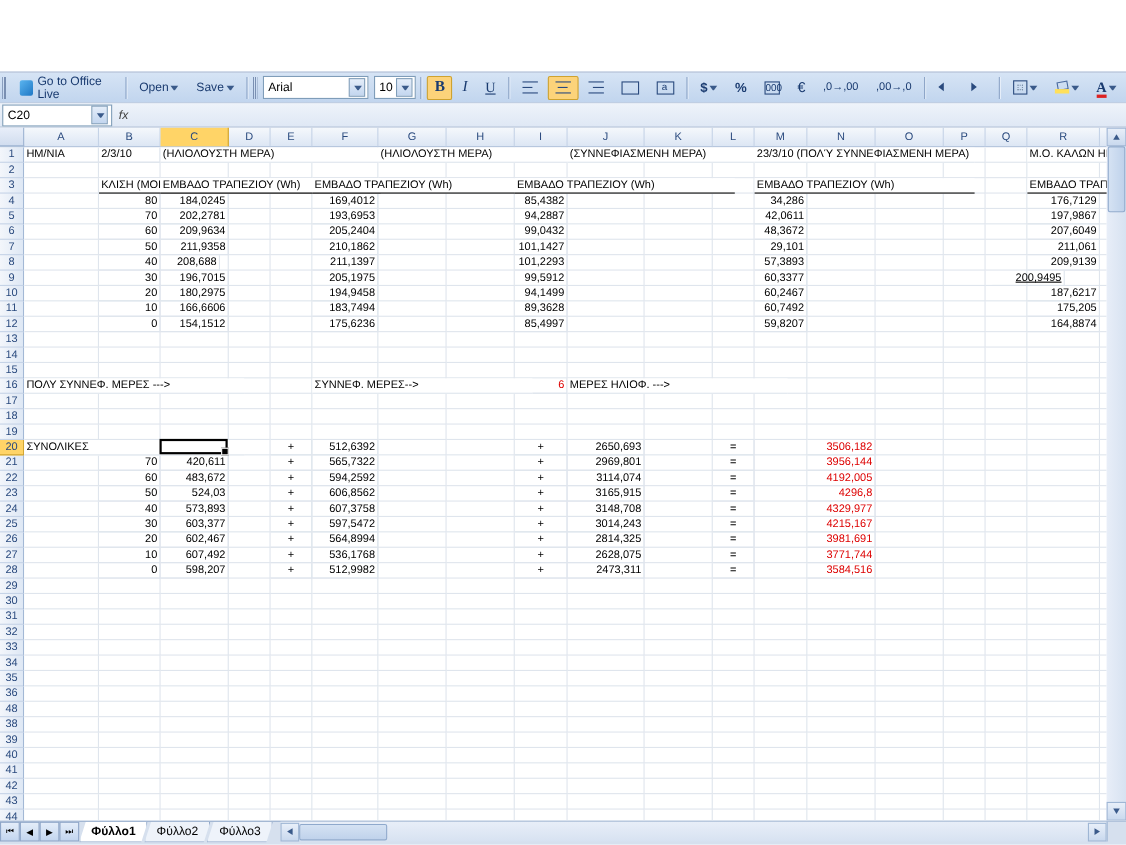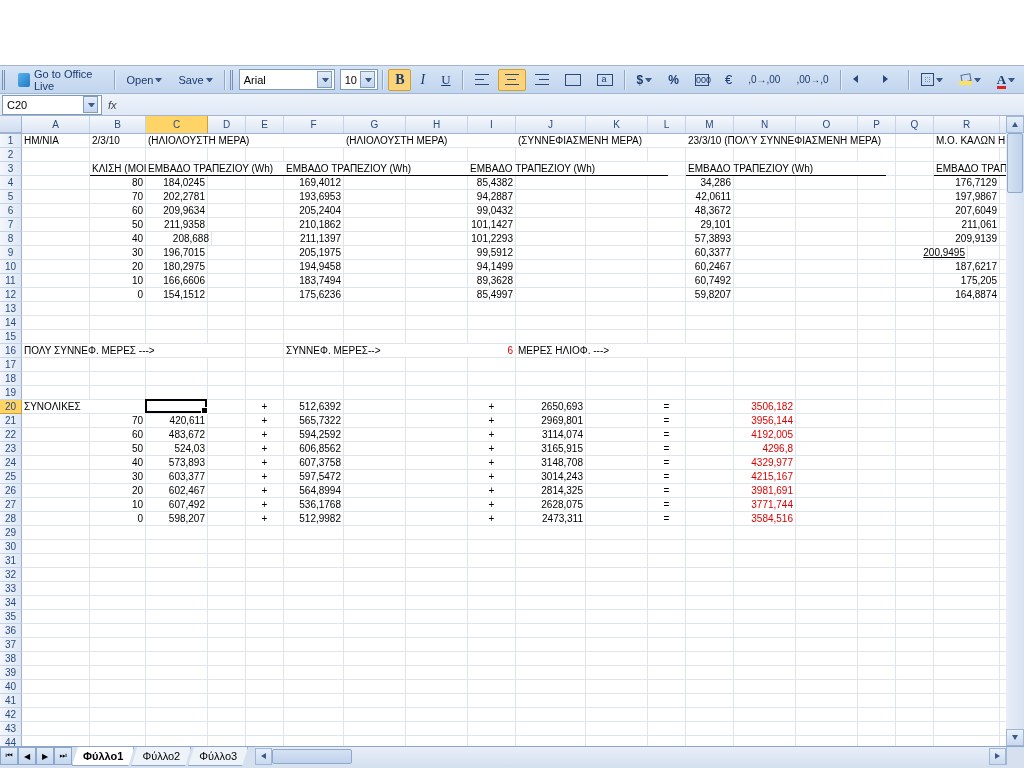--- a/index.html
+++ b/index.html
@@ -259,21 +259,21 @@
       <div class="rh">27</div>
       <div class="rh">28</div>
       <div class="rh">29</div>
       <div class="rh">30</div>
       <div class="rh">31</div>
       <div class="rh">32</div>
       <div class="rh">33</div>
       <div class="rh">34</div>
       <div class="rh">35</div>
       <div class="rh">36</div>
-      <div class="rh">37</div>
+      <div class="rh">48</div>
       <div class="rh">38</div>
       <div class="rh">39</div>
       <div class="rh">40</div>
       <div class="rh">41</div>
       <div class="rh">42</div>
       <div class="rh">43</div>
       <div class="rh">44</div>
     </div>
   <div class="cells">
       <div class="cell" style="left: 0px; top: 0px; width: 68px;"></div>
@@ -1145,21 +1145,21 @@
       <div class="cell right" style="left: 446px; top: 70px; width: 48px;">99,0432</div>
       <div class="cell right" style="left: 664px; top: 70px; width: 48px;">48,3672</div>
       <div class="cell right" style="left: 912px; top: 70px; width: 66px;">207,6049</div>
       <div class="cell right" style="left: 68px; top: 84px; width: 56px;">50</div>
       <div class="cell right" style="left: 124px; top: 84px; width: 62px;">211,9358</div>
       <div class="cell right" style="left: 262px; top: 84px; width: 60px;">210,1862</div>
       <div class="cell right" style="left: 446px; top: 84px; width: 48px;">101,1427</div>
       <div class="cell right" style="left: 664px; top: 84px; width: 48px;">29,101</div>
       <div class="cell right" style="left: 912px; top: 84px; width: 66px;">211,061</div>
       <div class="cell right" style="left: 68px; top: 98px; width: 56px;">40</div>
-      <div class="cell right" style="left: 128px; top: 98px; width: 62px;">208,688</div>
+      <div class="cell right" style="left: 116px; top: 98px; width: 62px;">208,688</div>
       <div class="cell right" style="left: 262px; top: 98px; width: 60px;">211,1397</div>
       <div class="cell right" style="left: 446px; top: 98px; width: 48px; text-align: right;">101,2293</div>
       <div class="cell right" style="left: 664px; top: 98px; width: 48px;">57,3893</div>
       <div class="cell right" style="left: 912px; top: 98px; width: 66px;">209,9139</div>
       <div class="cell right" style="left: 68px; top: 112px; width: 56px;">30</div>
       <div class="cell right" style="left: 124px; top: 112px; width: 62px;">196,7015</div>
       <div class="cell right" style="left: 262px; top: 112px; width: 60px;">205,1975</div>
       <div class="cell right" style="left: 446px; top: 112px; width: 48px;">99,5912</div>
       <div class="cell right" style="left: 664px; top: 112px; width: 48px;">60,3377</div>
       <div class="cell right" style="left: 880px; top: 112px; width: 66px; text-decoration: underline;">200,9495</div>

